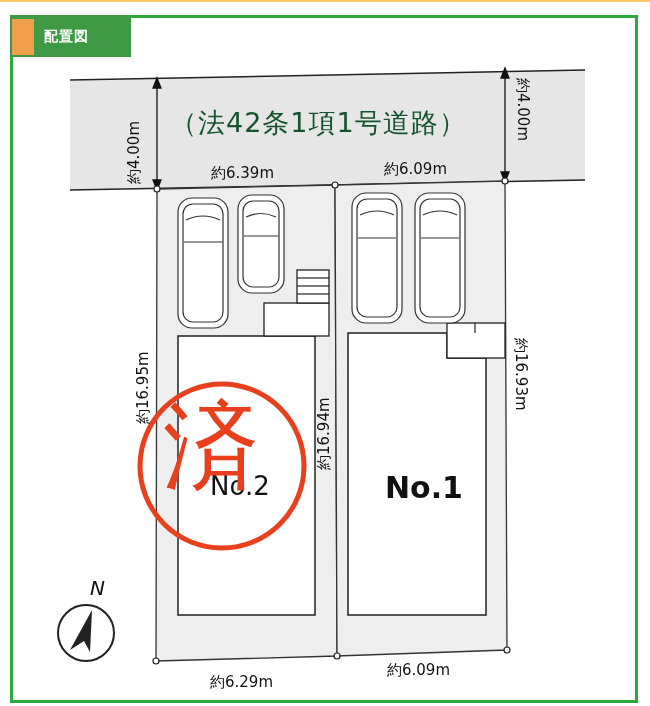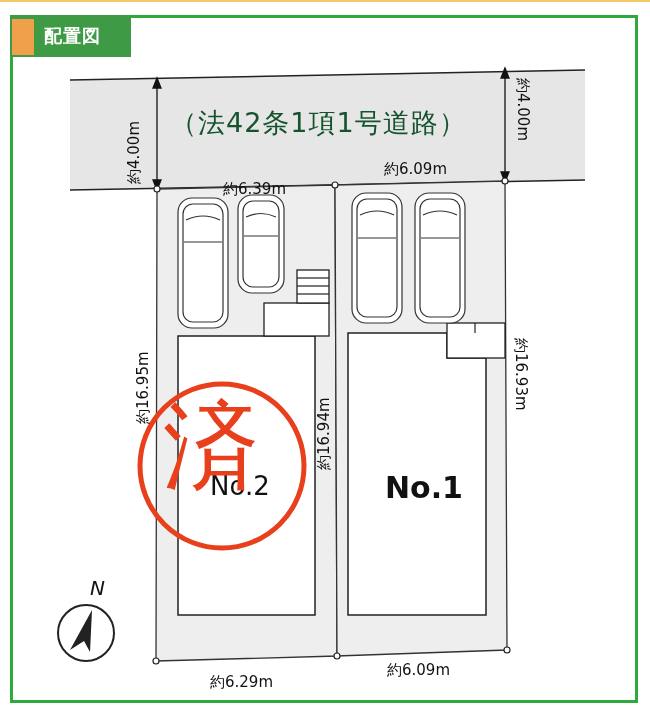--- a/index.html
+++ b/index.html
@@ -4,21 +4,21 @@
 <style>
   html, body { margin: 0; padding: 0; background: #ffffff; }
   body { width: 650px; height: 706px; position: relative; overflow: hidden;
          font-family: "DejaVu Sans", "Liberation Sans", sans-serif; }
   .top-rule { position: absolute; left: 0; top: 0; width: 650px; height: 2px; background: #f3c96a; }
   .frame { position: absolute; left: 10px; top: 15px; width: 622px; height: 682px;
            border: 3px solid #2daa3c; background: #fff; }
   .title-tab { position: absolute; left: 10px; top: 15px; width: 121px; height: 42px;
                background: #3f9a45; }
   .title-accent { position: absolute; left: 12px; top: 19px; width: 22px; height: 36px; background: #f0a04a; }
-  .title-text { position: absolute; left: 44px; top: 20px; font-size: 18px; font-weight: bold;
+  .title-text { position: absolute; left: 44px; top: 20px; font-size: 14px; font-weight: bold;
                 color: #ffffff; letter-spacing: 1px; line-height: 32px; }
   svg.plan { position: absolute; left: 0; top: 0; }
   .lbl { position: absolute; font-size: 15px; color: #111; white-space: nowrap; line-height: 1; }
   .vlbl { position: absolute; font-size: 15px; color: #111; white-space: nowrap; line-height: 1;
           transform-origin: left top; }
   .road-label { position: absolute; left: 170px; top: 105px; font-size: 27px; color: #14532d;
                 white-space: nowrap; letter-spacing: 1px; }
   .house-label { position: absolute; font-size: 30px; color: #111; }
   .stamp-char { position: absolute; left: 163px; top: 398px; font-size: 96px; color: #e8401c;
                 font-family: "DejaVu Serif", serif; line-height: 1; }
@@ -110,21 +110,21 @@
   <g>
     <circle cx="86" cy="633" r="28" fill="#fff" stroke="#222" stroke-width="2"></circle>
     <polygon points="92,610 70,650 84,641 90,652" fill="#222"></polygon>
   </g>
 </svg>
 
 <div class="road-label">（法42条1項1号道路）</div>
 <div class="vlbl" style="left:127px; top:184px; transform: rotate(-90deg);">約4.00m</div>
 <div class="vlbl" style="left:530px; top:78px; transform: rotate(90deg);">約4.00m</div>
 
-<div class="lbl" style="left:211px; top:182px;margin-left:12px;">約6.39m</div>
+<div class="lbl" style="left:211px; top:166px;">約6.39m</div>
 <div class="lbl" style="left:384px; top:162px;">約6.09m</div>
 
 <div class="lbl" style="left:210px; top:675px;">約6.29m</div>
 <div class="lbl" style="left:387px; top:663px;">約6.09m</div>
 
 <div class="vlbl" style="left:136px; top:424px; transform: rotate(-90deg);">約16.95m</div>
 <div class="vlbl" style="left:317px; top:470px; transform: rotate(-90deg);">約16.94m</div>
 <div class="vlbl" style="left:528px; top:338px; transform: rotate(90deg);">約16.93m</div>
 
 <div class="house-label" style="left:210px; top:471px; font-size:26px;">No.2</div>

